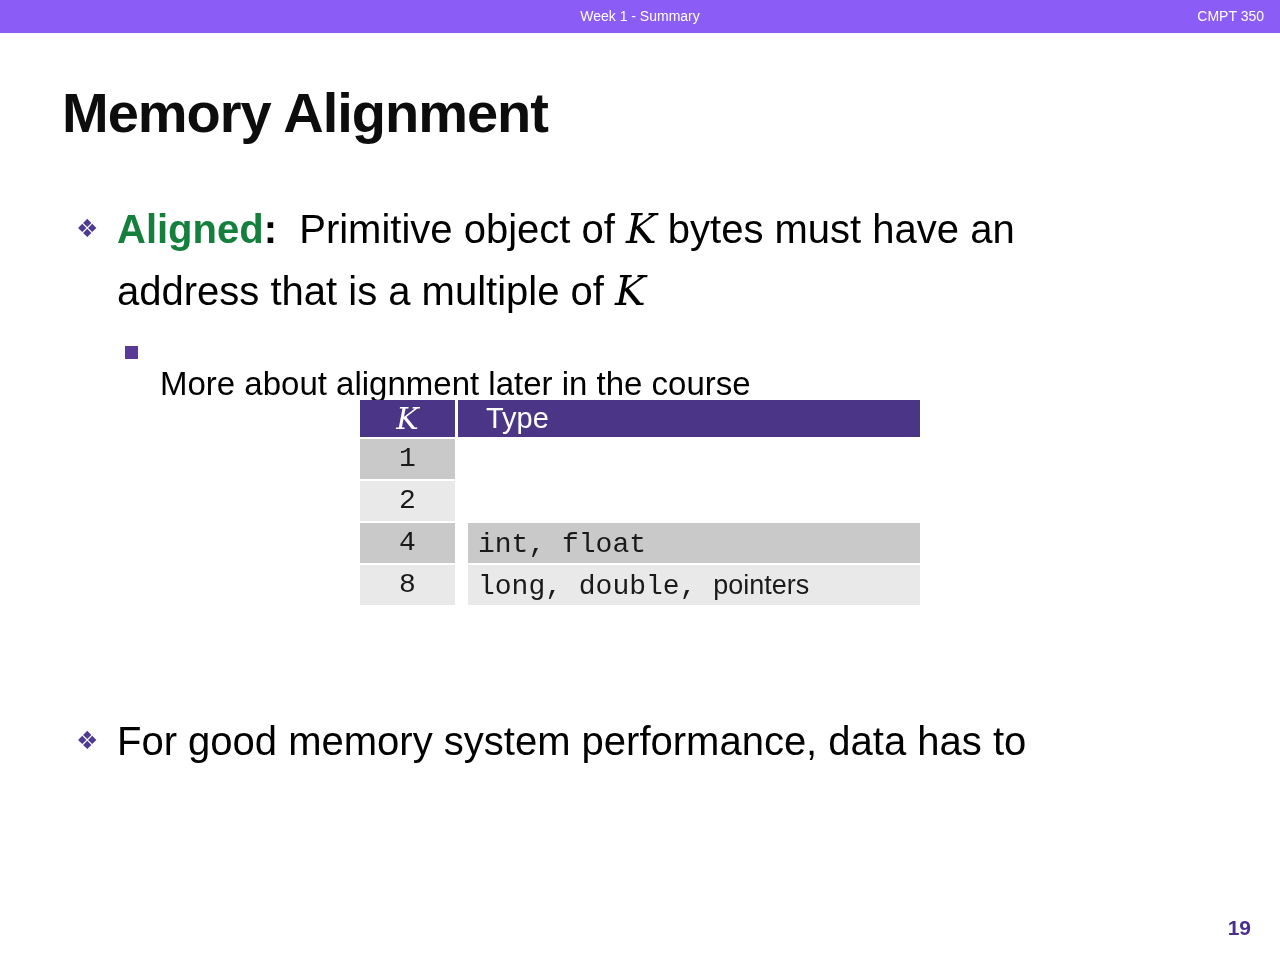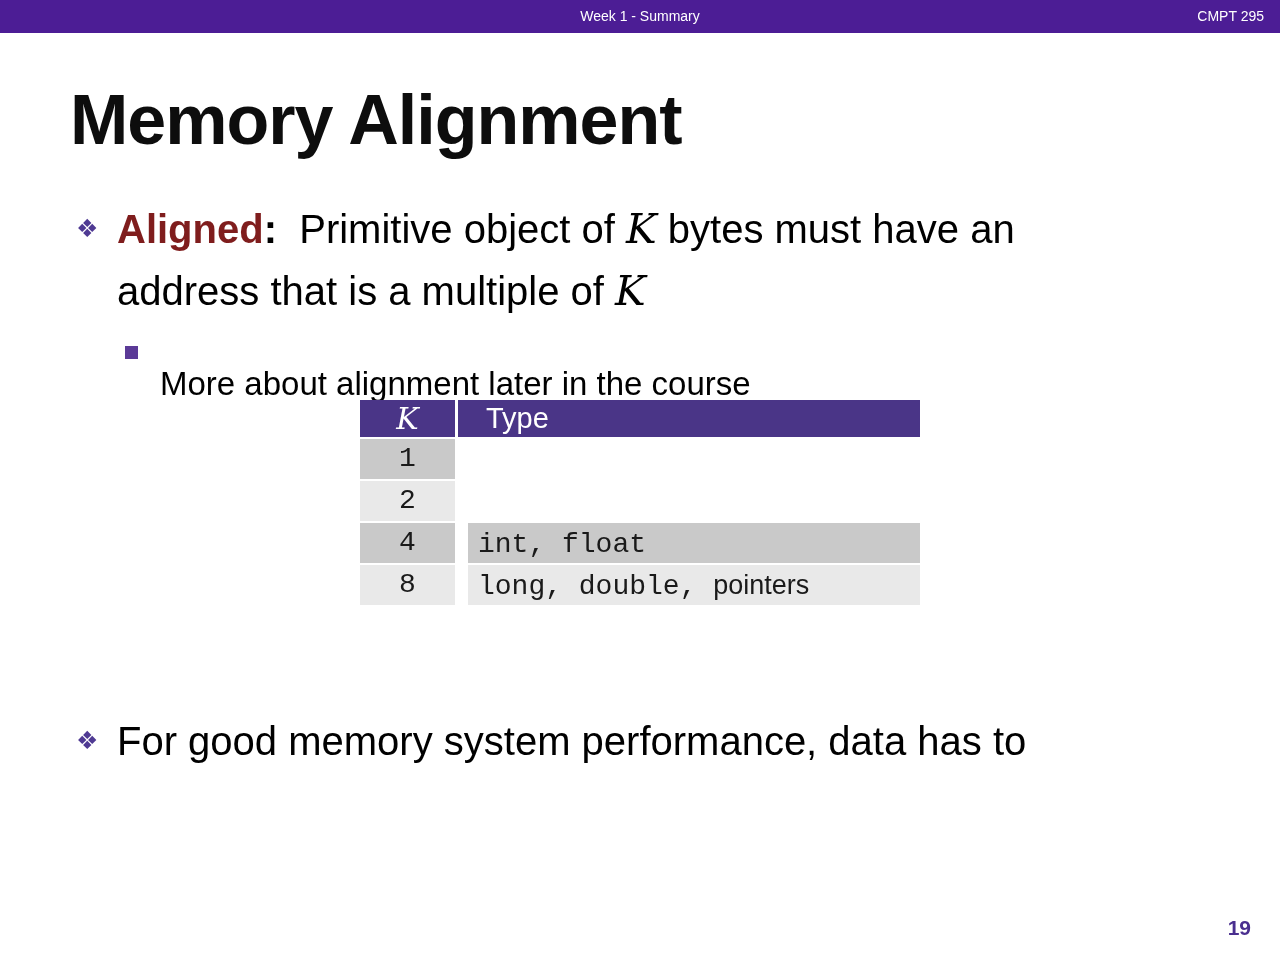--- a/index.html
+++ b/index.html
@@ -15,21 +15,21 @@
     background: #ffffff;
     overflow: hidden;
   }
 
   
   .topbar {
     position: absolute;
     top: 0; left: 0;
     width: 1280px;
     height: 33px;
-    background: #4c1d95;
+    background: #8b5cf6;
   }
   .topbar-center {
     position: absolute;
     top: 0; left: 0;
     width: 100%;
     text-align: center;
     line-height: 33px;
     color: #ffffff;
     font-size: 14px;
   }
@@ -37,24 +37,24 @@
     position: absolute;
     top: 0; right: 16px;
     line-height: 33px;
     color: #ffffff;
     font-size: 14px;
   }
 
   
   .title {
     position: absolute;
-    left: 70px;
+    left: 62px;
     top: 80px;
     margin: 0;
-    font-size: 70px;
+    font-size: 56px;
     font-weight: 700;
     color: #0d0d0d;
     letter-spacing: -1px;
   }
 
   
   .bullet {
     position: absolute;
     display: flex;
     align-items: flex-start;
@@ -67,21 +67,21 @@
     line-height: 62px;
     font-family: "DejaVu Sans", sans-serif;
   }
   .bullet .btext {
     font-size: 40px;
     line-height: 62px;
     color: #000000;
   }
   .btext span { white-space: pre-wrap; }
   .bold { font-weight: 700; }
-  .red { color: #7f1d1d; }
+  .red { color: #15803d; }
   .mathk {
     font-family: "DejaVu Serif", serif;
     font-style: italic;
     font-size: 41px;
   }
   .bullet1 { left: 76px; top: 198px; width: 1140px; }
   .bullet2 { left: 76px; top: 710px; width: 1140px; }
 
   
   .subbullet {
@@ -173,21 +173,21 @@
     color: #4a2f8f;
   }
 </style>
 </head>
 <body>
 
 <div class="slide">
 
   <div class="topbar">
     <span class="topbar-center">Week 1 - Summary</span>
-    <span class="topbar-right">CMPT 295</span>
+    <span class="topbar-right">CMPT 350</span>
   </div>
 
   <h1 class="title">Memory Alignment</h1>
 
   <div class="bullet bullet1">
     <span class="marker-diamond">❖</span>
     <div class="btext">
       <div><span class="bold red">Aligned</span><span class="bold">:</span><span>  Primitive object of </span><span class="mathk">K</span><span> bytes must have an</span></div>
       <div><span>address that is a multiple of </span><span class="mathk">K</span></div>
     </div>

